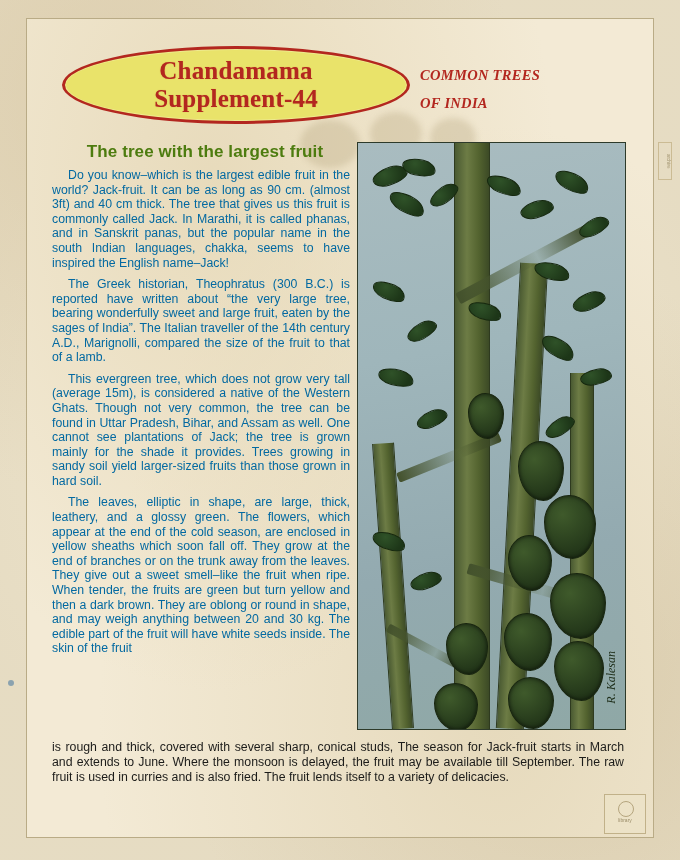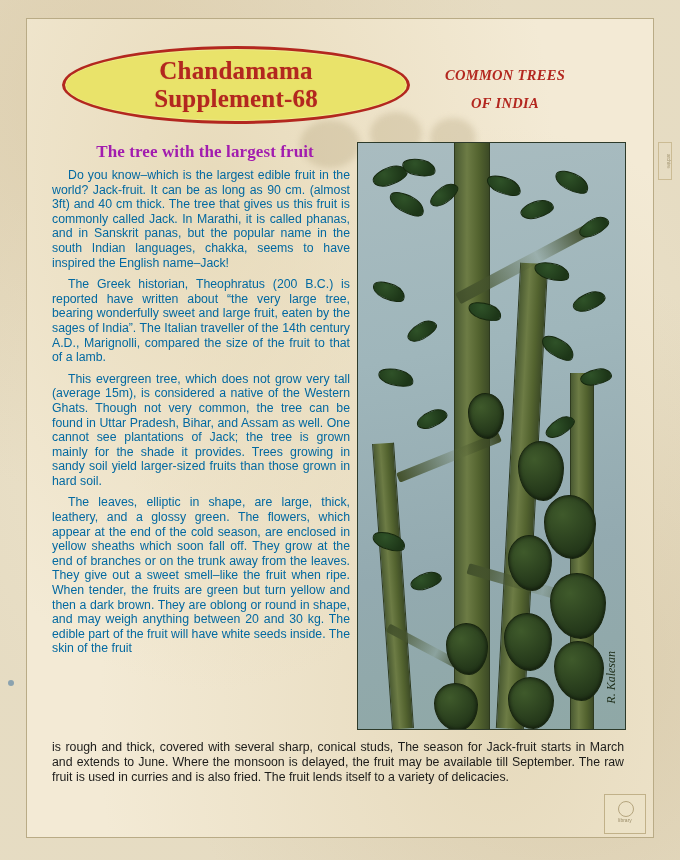--- a/index.html
+++ b/index.html
@@ -85,46 +85,46 @@
     font-weight: bold;
     color: #b3271f;
     font-size: 25px;
     line-height: 1.12;
     letter-spacing: .2px;
     text-shadow: 0 0 1px rgba(179,39,31,.35);
   }
 
   #supplement-heading {
     position: absolute;
-    left: 405px;
+    left: 420px;
     top: 62px;
     width: 200px;
-    text-align: center;
+    text-align: left;
     z-index: 5;
   }
   #supplement-heading .ln {
     font-family: "Liberation Serif", serif;
     font-style: italic;
     font-weight: bold;
     color: #b3271f;
     font-size: 14.5px;
     line-height: 1.9;
     letter-spacing: .3px;
   }
 
   
   #article-title {
     position: absolute;
     left: 60px;
     top: 142px;
     width: 290px;
-    font-family: Liberation Serif, serif;
+    font-family: Liberation Sans, sans-serif;
     font-weight: bold;
     font-size: 17px;
-    color: #a21caf;
+    color: #4d7c0f;
     text-align: center;
     letter-spacing: .1px;
   }
 
   
   #text-column {
     position: absolute;
     left: 52px;
     top: 168px;
     width: 298px;
@@ -269,33 +269,33 @@
 
   <div id="scan-border"></div>
 
   <div class="ghost" style="left:300px; top:120px; width:60px; height:48px;"></div>
   <div class="ghost" style="left:370px; top:112px; width:52px; height:44px;"></div>
   <div class="ghost" style="left:430px; top:118px; width:46px; height:40px;"></div>
   <div class="punch" style="top:680px;"></div>
 
   <div id="masthead">
     <div class="line">Chandamama</div>
-    <div class="line">Supplement-68</div>
+    <div class="line">Supplement-44</div>
   </div>
 
   <div id="supplement-heading">
     <div class="ln">COMMON TREES</div>
     <div class="ln">OF INDIA</div>
   </div>
 
   <div id="article-title">The tree with the largest fruit</div>
 
   <div id="text-column">
     <p>Do you know–which is the largest edible fruit in the world? Jack-fruit. It can be as long as 90 cm. (almost 3ft) and 40 cm thick. The tree that gives us this fruit is commonly called Jack. In Marathi, it is called phanas, and in Sanskrit panas, but the popular name in the south Indian languages, chakka, seems to have inspired the English name–Jack!</p>
-    <p>The Greek historian, Theophratus (200 B.C.) is reported have written about “the very large tree, bearing wonderfully sweet and large fruit, eaten by the sages of India”. The Italian traveller of the 14th century A.D., Marignolli, compared the size of the fruit to that of a lamb.</p>
+    <p>The Greek historian, Theophratus (300 B.C.) is reported have written about “the very large tree, bearing wonderfully sweet and large fruit, eaten by the sages of India”. The Italian traveller of the 14th century A.D., Marignolli, compared the size of the fruit to that of a lamb.</p>
     <p>This evergreen tree, which does not grow very tall (average 15m), is considered a native of the Western Ghats. Though not very common, the tree can be found in Uttar Pradesh, Bihar, and Assam as well. One cannot see plantations of Jack; the tree is grown mainly for the shade it provides. Trees growing in sandy soil yield larger-sized fruits than those grown in hard soil.</p>
     <p>The leaves, elliptic in shape, are large, thick, leathery, and a glossy green. The flowers, which appear at the end of the cold season, are enclosed in yellow sheaths which soon fall off. They grow at the end of branches or on the trunk away from the leaves. They give out a sweet smell–like the fruit when ripe. When tender, the fruits are green but turn yellow and then a dark brown. They are oblong or round in shape, and may weigh anything between 20 and 30 kg. The edible part of the fruit will have white seeds inside. The skin of the fruit</p>
   </div>
 
   <div id="illustration">
     <div class="sky"></div>
 
     <div class="trunk" style="left:96px; top:0; width:34px; height:586px;"></div>
     <div class="trunk" style="left:150px; top:120px; width:26px; height:466px; transform:rotate(3deg);"></div>
     <div class="trunk" style="left:212px; top:230px; width:22px; height:356px;"></div>

